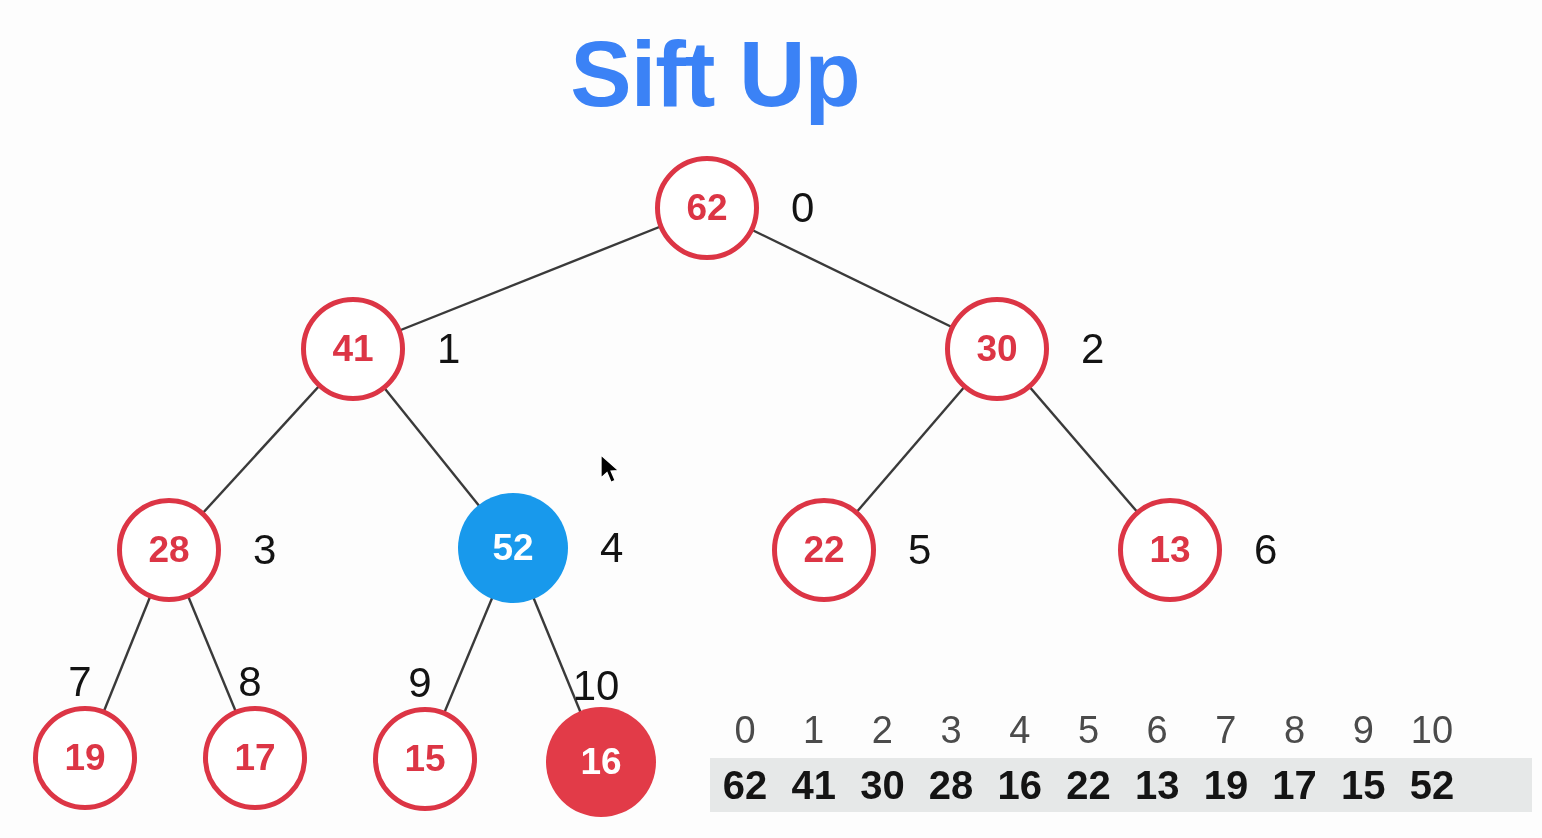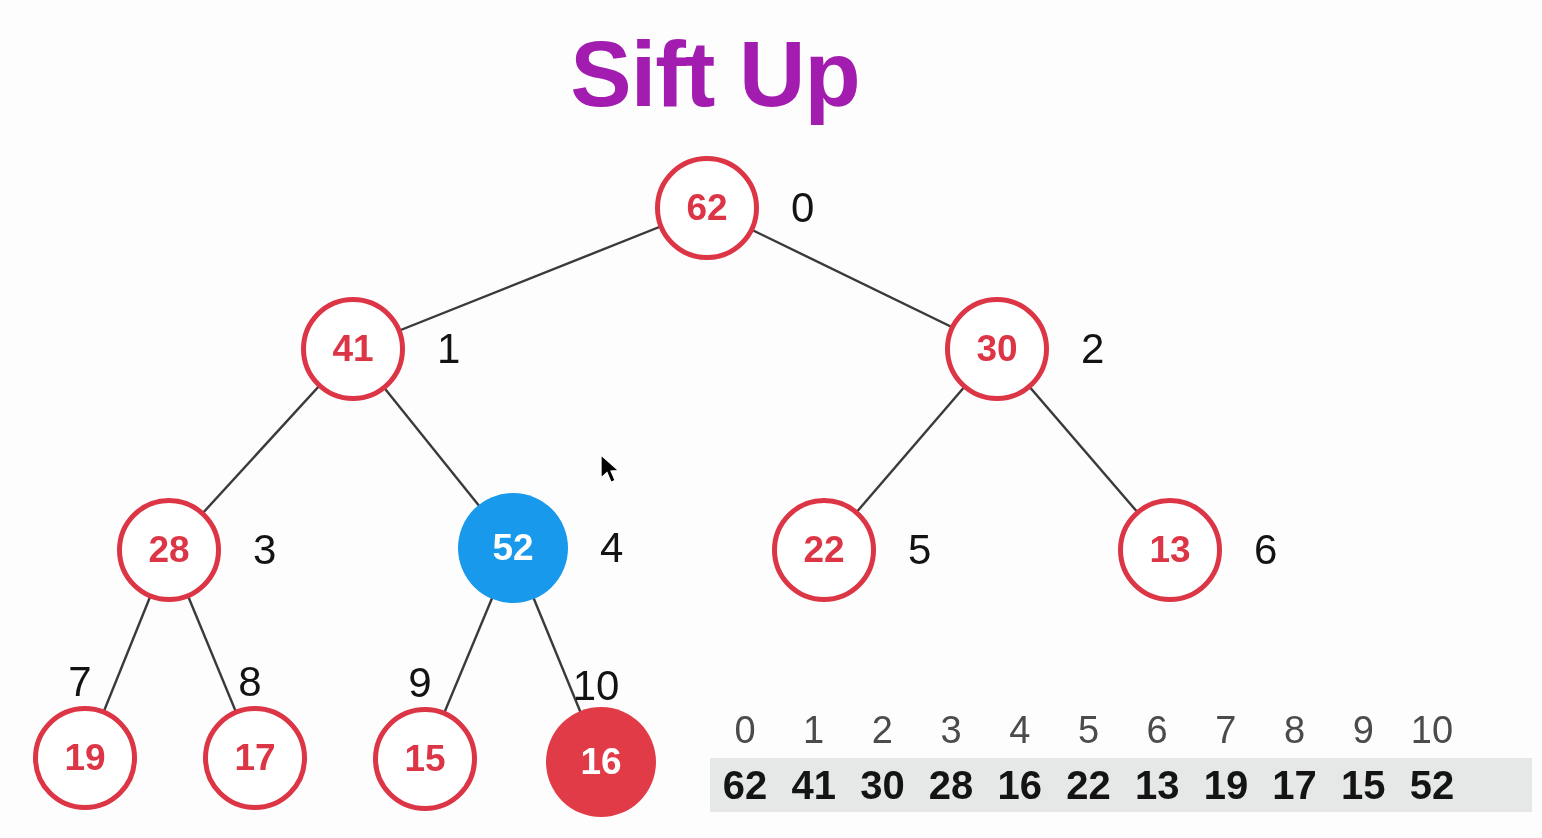--- a/index.html
+++ b/index.html
@@ -95,21 +95,21 @@
       <line x1="707" y1="208" x2="997" y2="349" stroke="#3a3a3a" stroke-width="2.4"></line>
       <line x1="353" y1="349" x2="169" y2="550" stroke="#3a3a3a" stroke-width="2.4"></line>
       <line x1="353" y1="349" x2="513" y2="548" stroke="#3a3a3a" stroke-width="2.4"></line>
       <line x1="997" y1="349" x2="824" y2="550" stroke="#3a3a3a" stroke-width="2.4"></line>
       <line x1="997" y1="349" x2="1170" y2="550" stroke="#3a3a3a" stroke-width="2.4"></line>
       <line x1="169" y1="550" x2="85" y2="758" stroke="#3a3a3a" stroke-width="2.4"></line>
       <line x1="169" y1="550" x2="255" y2="758" stroke="#3a3a3a" stroke-width="2.4"></line>
       <line x1="513" y1="548" x2="425" y2="759" stroke="#3a3a3a" stroke-width="2.4"></line>
       <line x1="513" y1="548" x2="601" y2="762" stroke="#3a3a3a" stroke-width="2.4"></line>
     </svg>
-  <div class="page-title" style="color: #a21caf;">Sift Up</div>
+  <div class="page-title" style="color: #3b82f6;">Sift Up</div>
   <div id="tree-layer">
       <div class="node outline" style="left: 707px; top: 208px; border: 5px solid rgb(220, 53, 69); color: rgb(220, 53, 69);">
         <span>62</span>
       </div>
       <div class="node-index" style="color: rgb(19, 19, 19); left: 791px; top: 208px; transform: translate(0px, -50%);">0</div>
       <div class="node outline" style="left: 353px; top: 349px; border: 5px solid rgb(220, 53, 69); color: rgb(220, 53, 69);">
         <span>41</span>
       </div>
       <div class="node-index" style="color: rgb(19, 19, 19); left: 437px; top: 349px; transform: translate(0px, -50%);">1</div>
       <div class="node outline" style="left: 997px; top: 349px; border: 5px solid rgb(220, 53, 69); color: rgb(220, 53, 69);">

